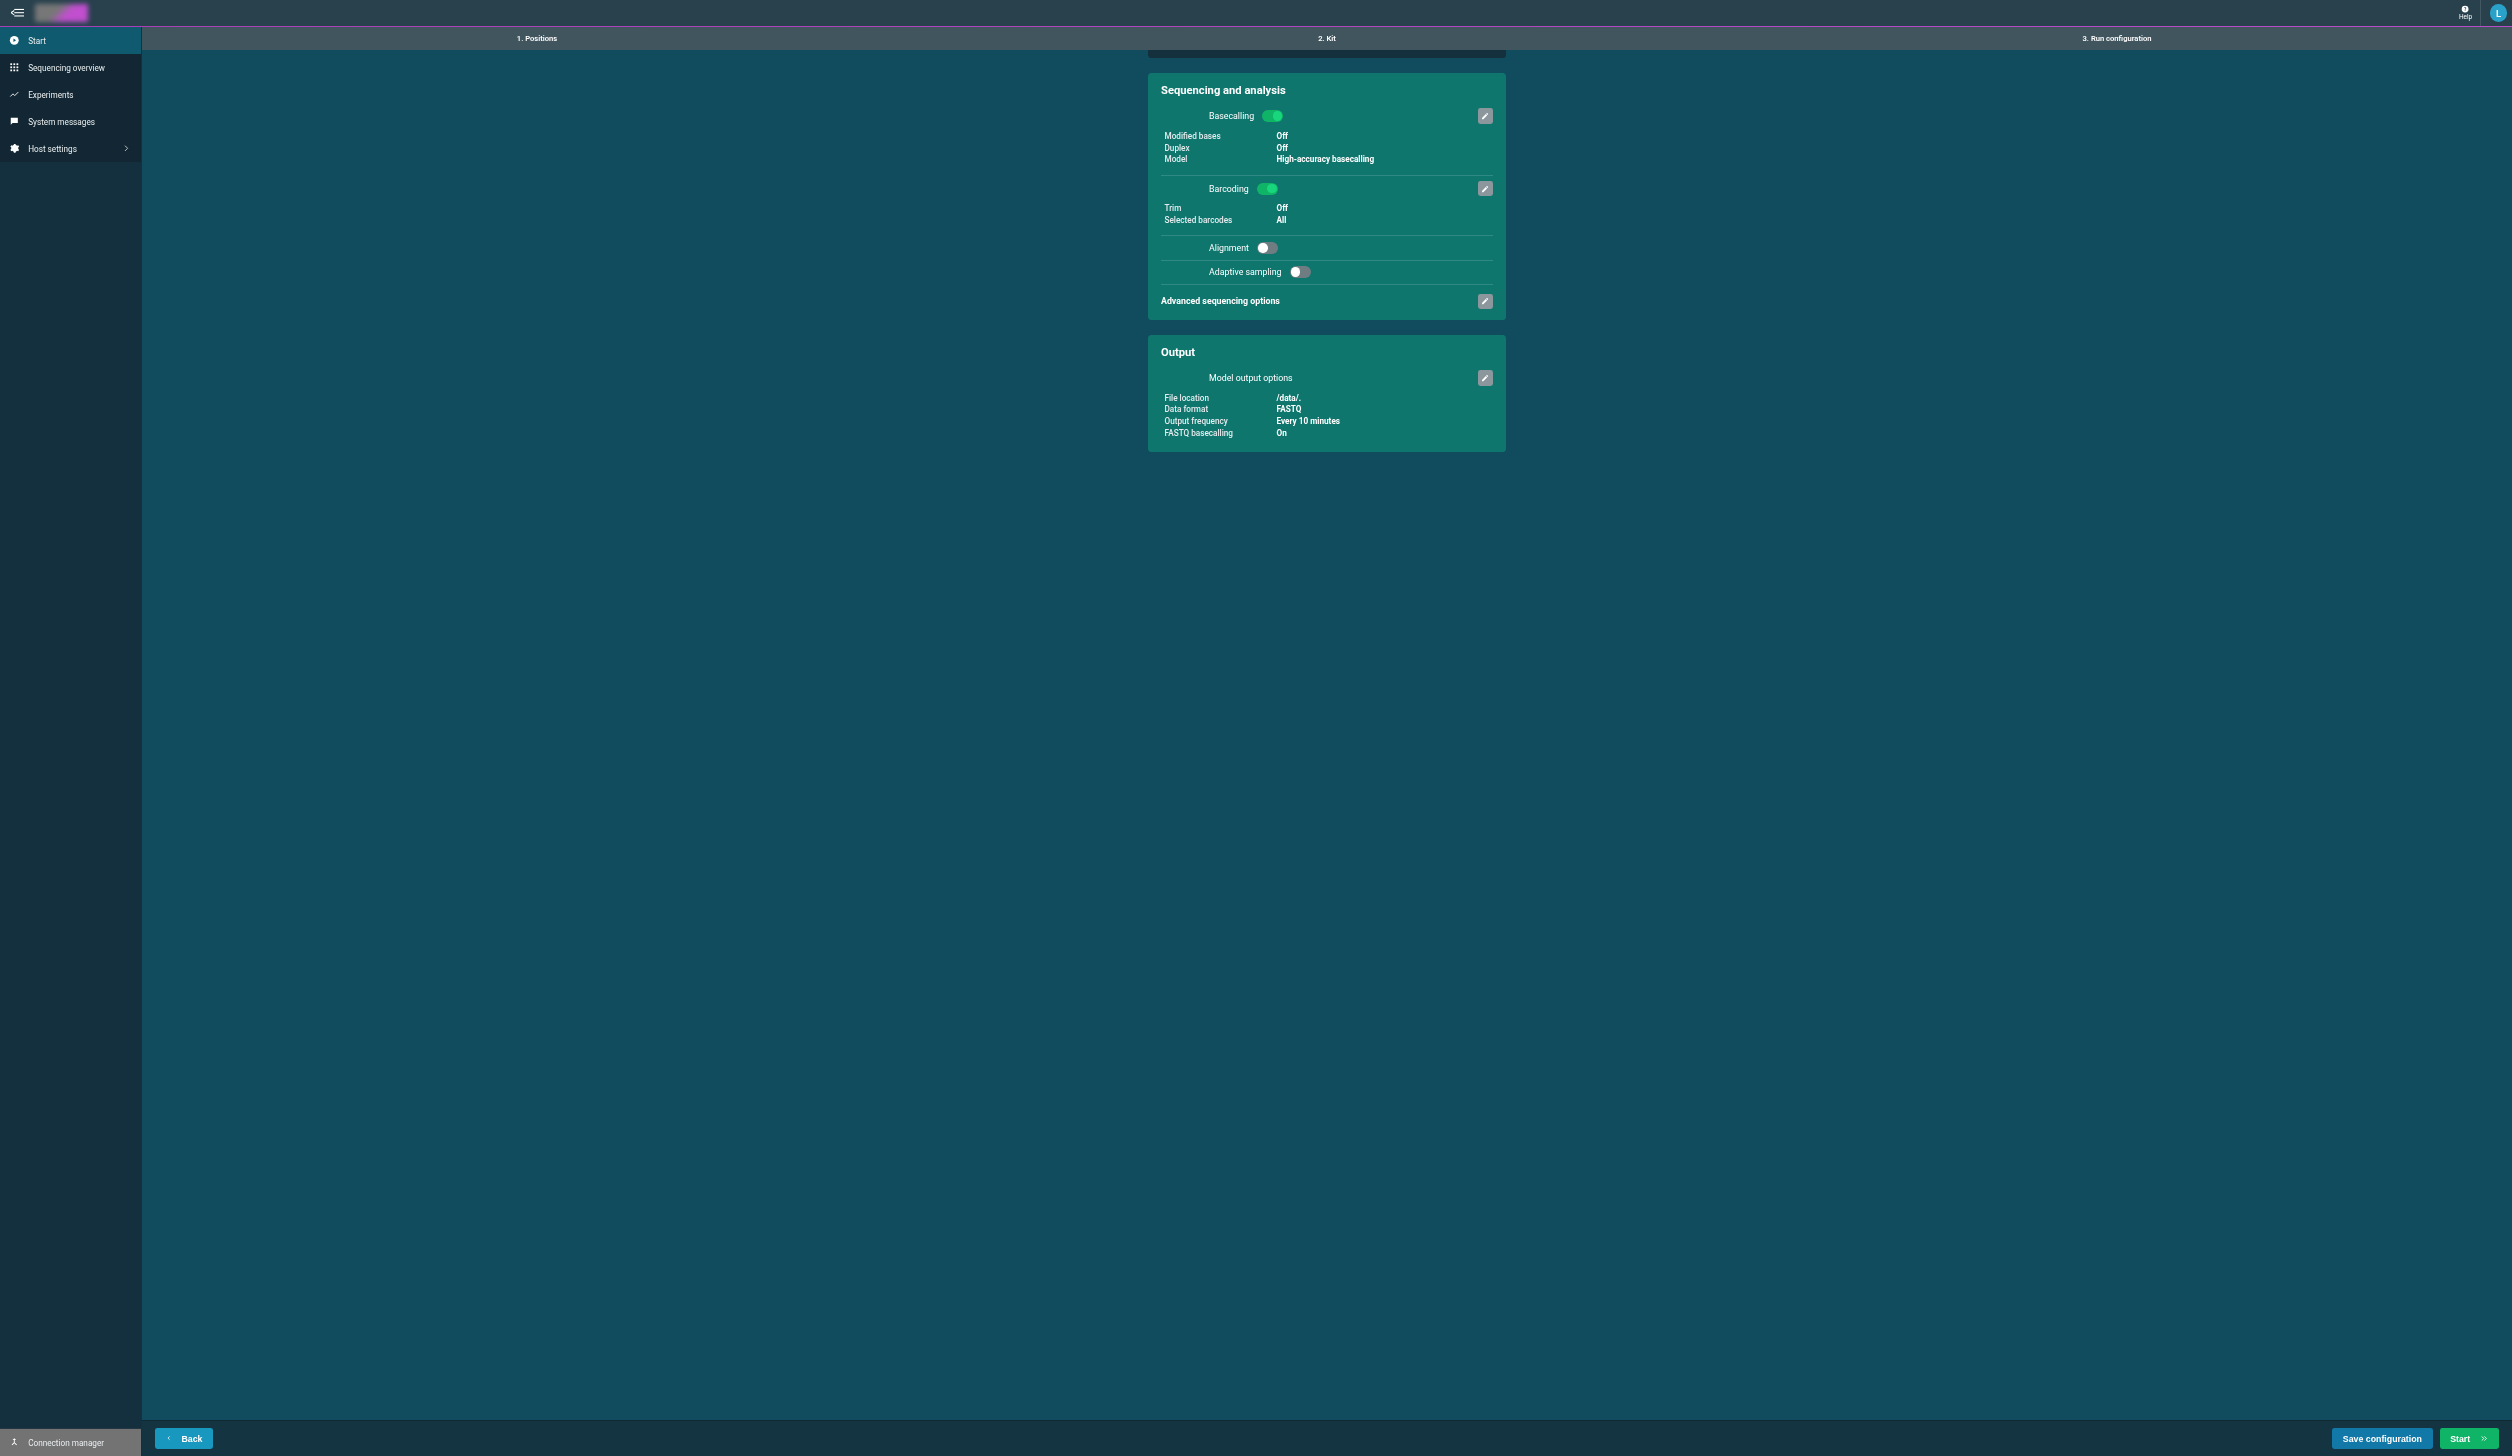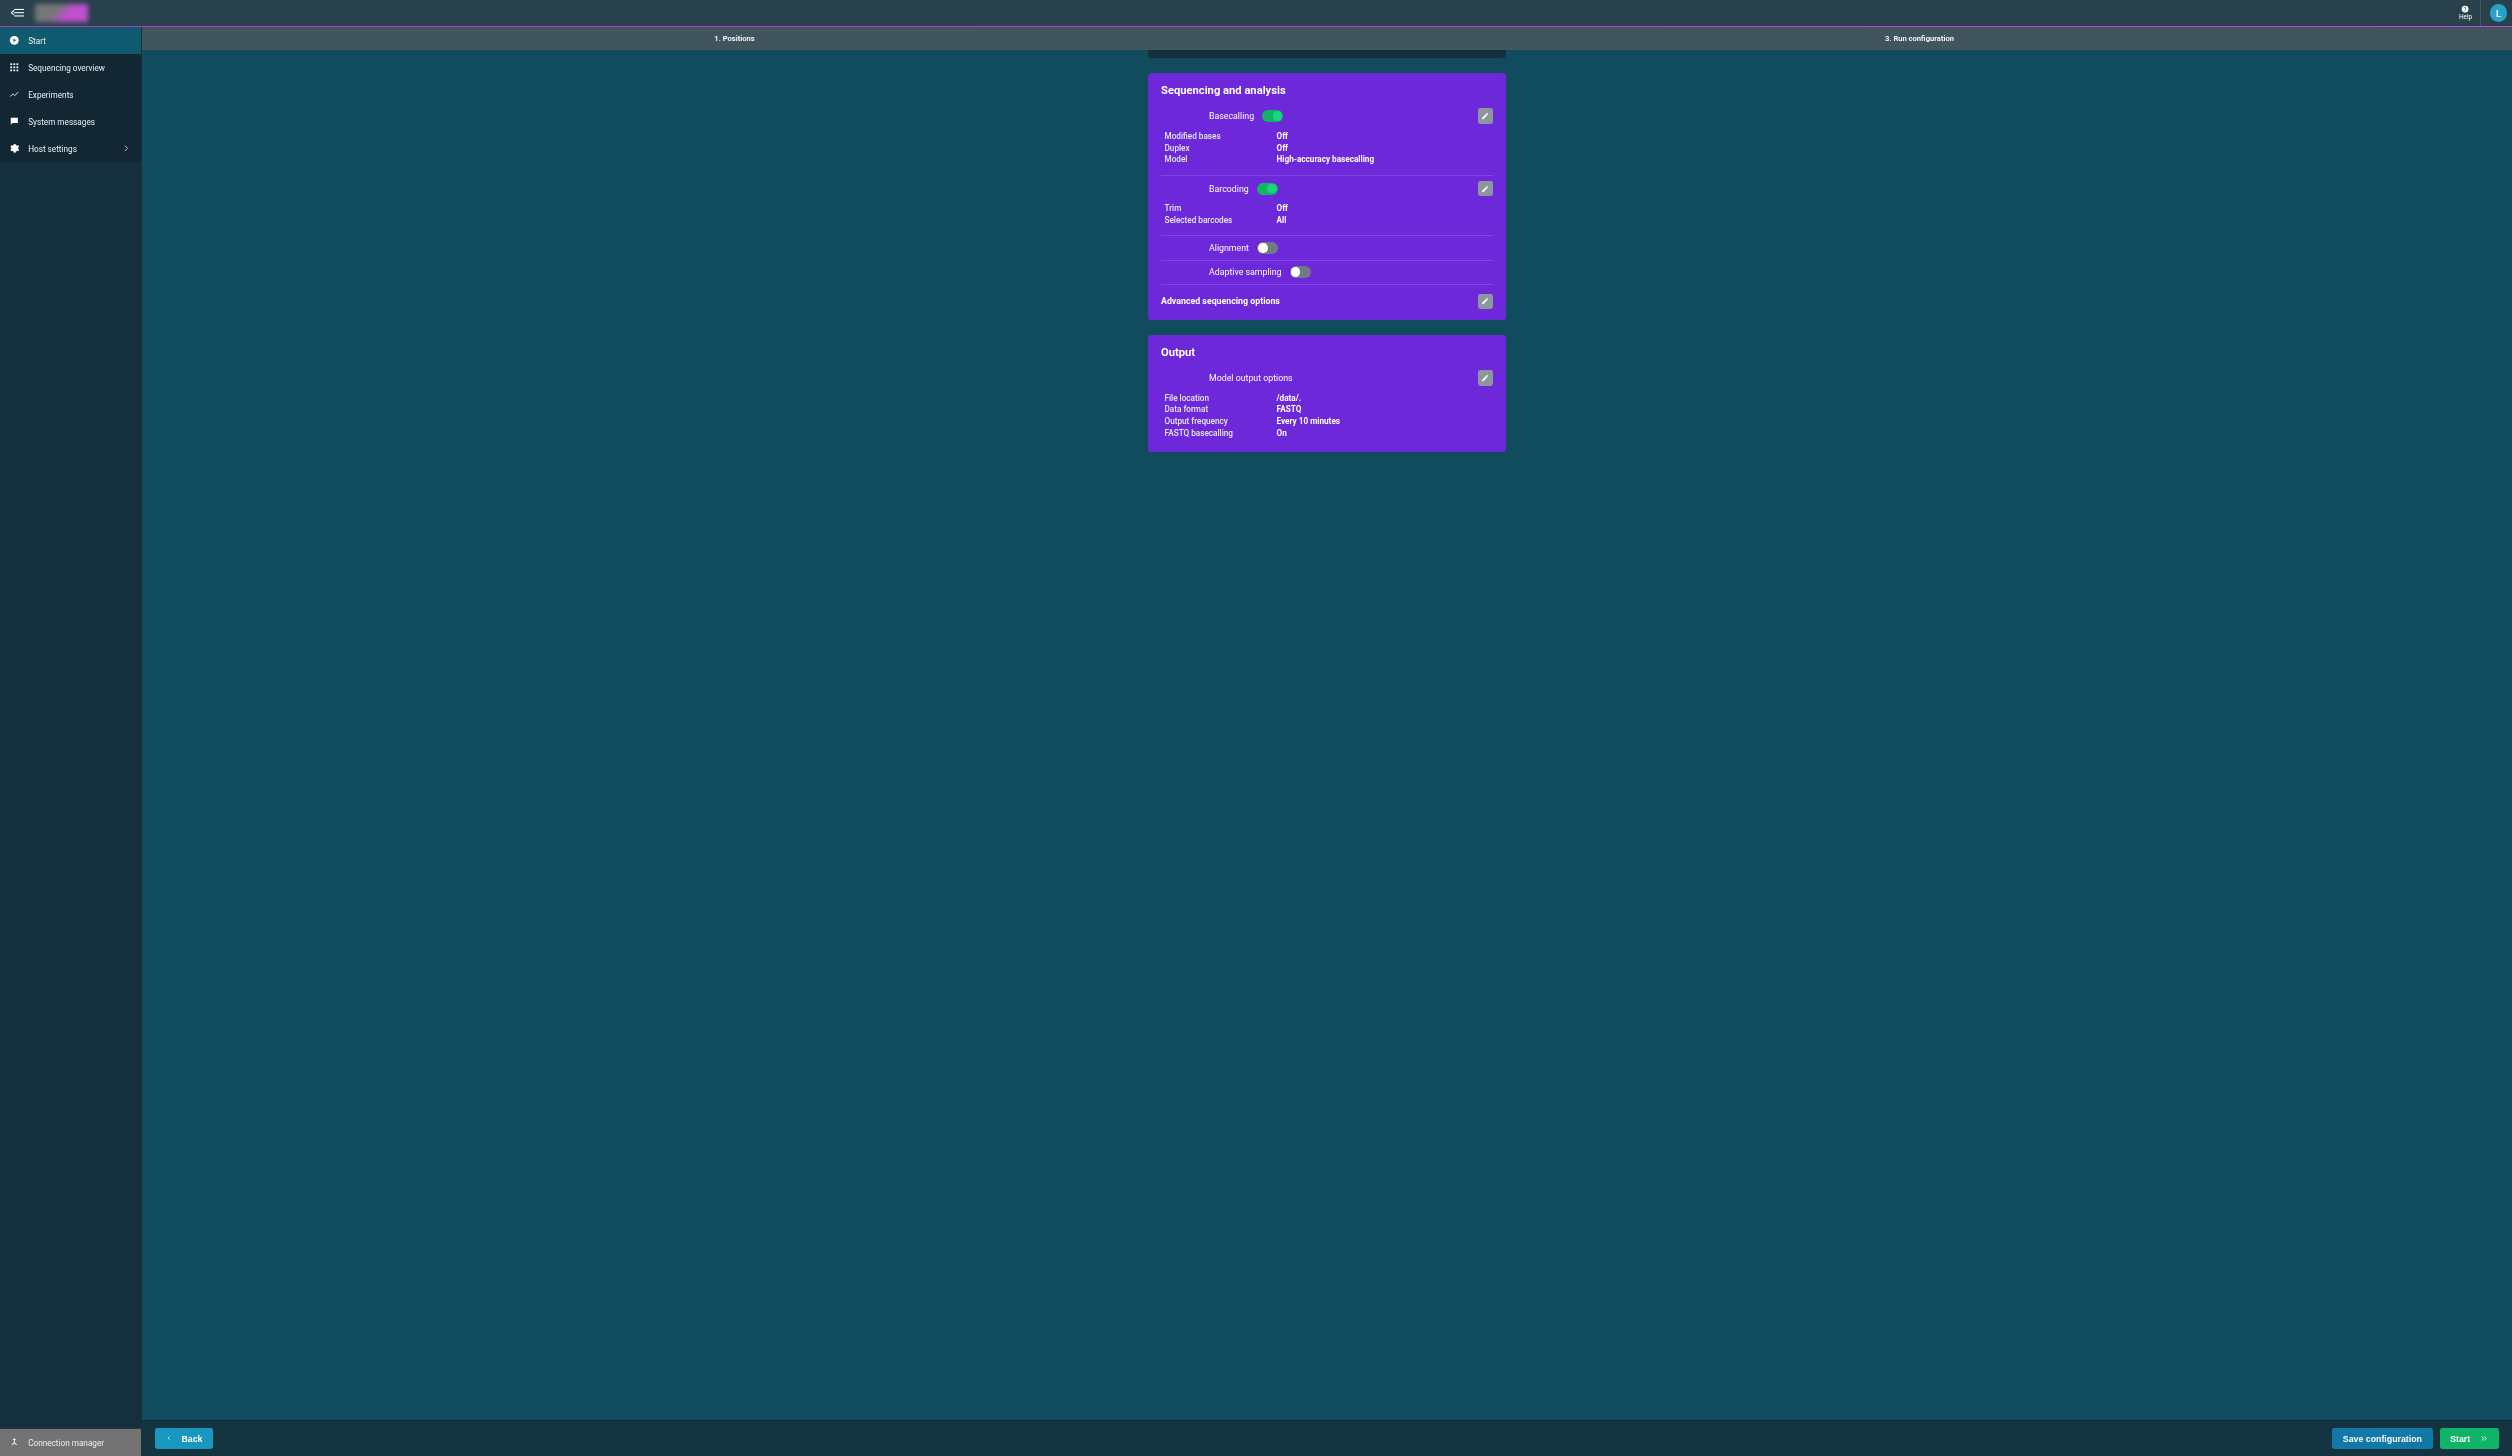--- a/index.html
+++ b/index.html
@@ -131,21 +131,21 @@
   }
   .card-stub {
     width: 358px;
     background: #15303d;
     border-radius: 0 0 3.5px 3.5px;
     height: 8.2px;
     margin-bottom: 15.3px;
   }
   .card {
     width: 358px;
-    background: #6d28d9;
+    background: #0f766e;
     border-radius: 3.5px;
     padding: 10.6px 13px 5.9px 13px;
     margin-bottom: 15.3px;
   }
   .card h2 {
     font-size: 11.2px;
     font-weight: 700;
     margin-bottom: 8.2px;
   }
   .section-row {
@@ -338,20 +338,23 @@
         <span>Connection manager</span>
       </div>
     </nav>
 
     <div class="main">
       <div class="steps">
         <div class="step">
             <span>1. Positions</span>
           </div>
         <div class="step">
+            <span>2. Kit</span>
+          </div>
+        <div class="step">
             <span>3. Run configuration</span>
           </div>
       </div>
 
       <div class="content">
         <div class="card-stub"></div>
 
         <div class="card">
           <h2>Sequencing and analysis</h2>
 

